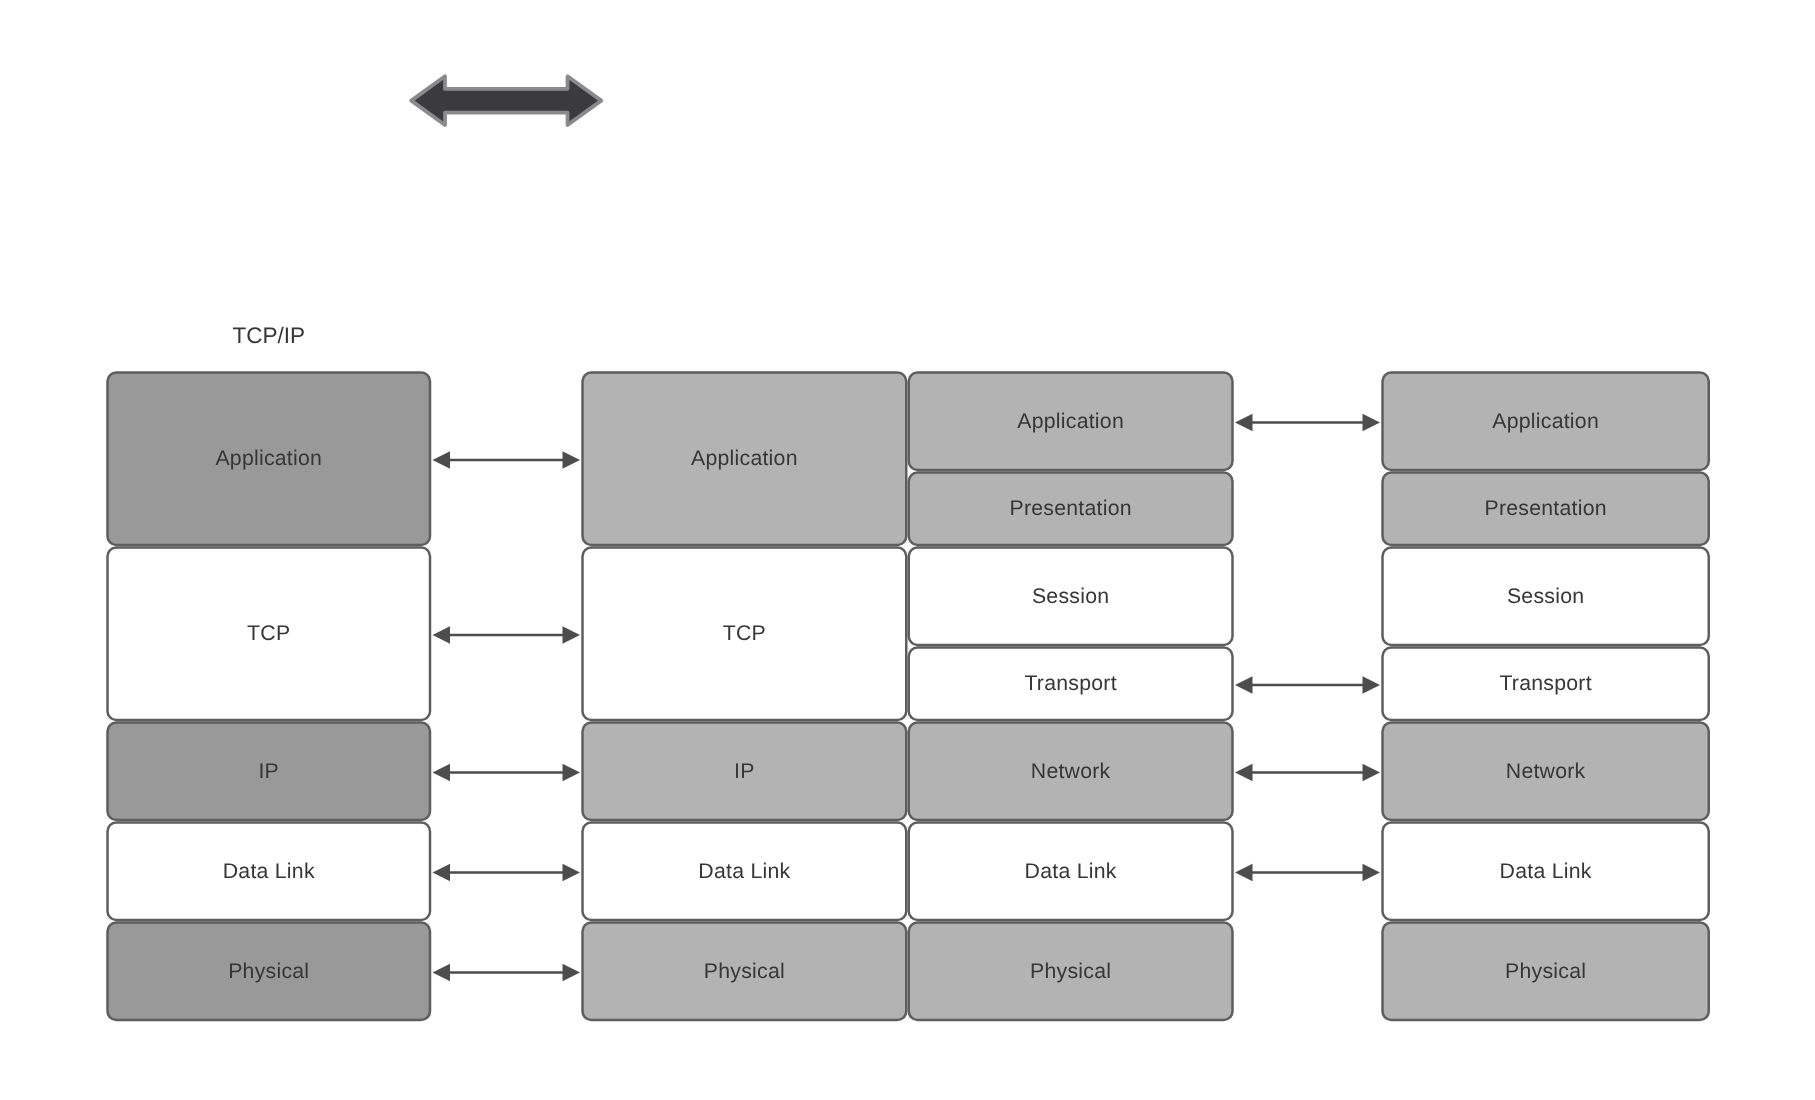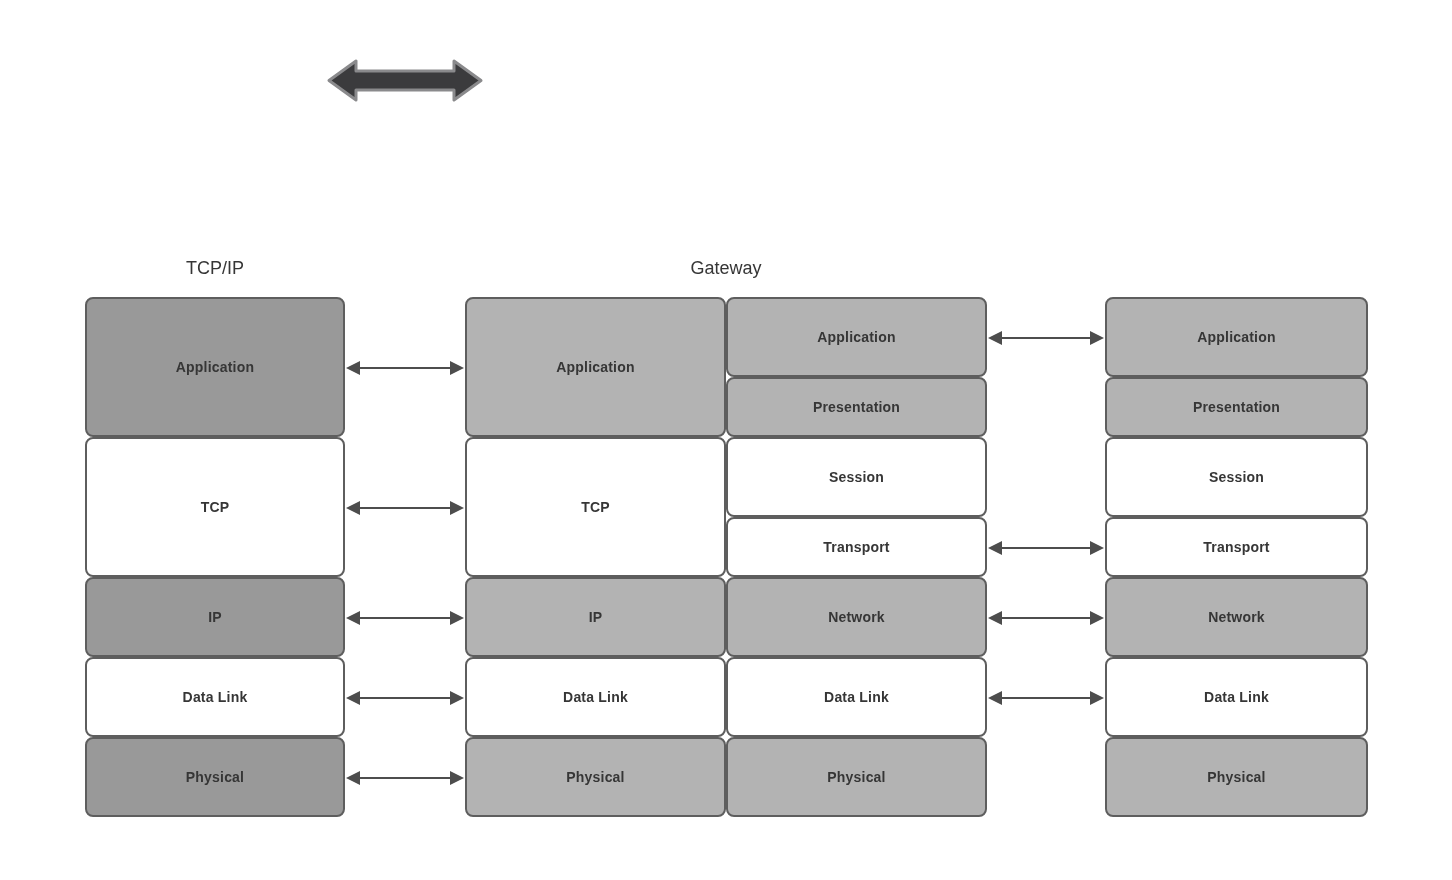--- a/index.html
+++ b/index.html
@@ -16,23 +16,22 @@
   html,body{margin:0;padding:0;}
   body{font-family:"Liberation Sans",sans-serif;background:#fff;}
   .canvas{
     position:relative;width:1452px;height:880px;
     background:var(--canvas-bg);overflow:hidden;
   }
   .box{
     position:absolute;box-sizing:border-box;
     border:2px solid var(--box-border);border-radius:8px;
     display:flex;align-items:center;justify-content:center;
-    font-size:14px;color:var(--label-text);
+    font-size:17px;color:var(--label-text);
     letter-spacing:0.2px;
-    font-weight:bold;
   }
   .shade-dark{background:var(--dark-gray-fill);}
   .shade-light{background:var(--light-gray-fill);}
   .shade-white{background:var(--white-fill);}
   .col-header{
     position:absolute;height:22px;line-height:22px;
     text-align:center;font-size:18px;color:var(--label-text);
   }
   .h-arrow{position:absolute;height:14px;}
   .h-arrow .shaft{
@@ -55,21 +54,20 @@
 </head>
 <body>
 
 <div class="canvas">
 
   <svg class="big-arrow" width="160" height="47" viewBox="0 0 160 47">
     <polygon points="4,23.5 31,4 31,14 129,14 129,4 156,23.5 129,43 129,33 31,33 31,43"></polygon>
   </svg>
 
   <div class="col-header" style="left:85px;top:257px;width:260px;">TCP/IP</div>
-  <div class="col-header" style="left:465px;top:257px;width:522px;">Gateway</div>
 
   <div class="box shade-dark" style="left:85px;top:297px;width:260px;height:140px;">Application</div>
   <div class="box shade-white" style="left:85px;top:437px;width:260px;height:140px;">TCP</div>
   <div class="box shade-dark" style="left:85px;top:577px;width:260px;height:80px;">IP</div>
   <div class="box shade-white" style="left:85px;top:657px;width:260px;height:80px;">Data Link</div>
   <div class="box shade-dark" style="left:85px;top:737px;width:260px;height:80px;">Physical</div>
 
   <div class="box shade-light" style="left:465px;top:297px;width:261px;height:140px;">Application</div>
   <div class="box shade-white" style="left:465px;top:437px;width:261px;height:140px;">TCP</div>
   <div class="box shade-light" style="left:465px;top:577px;width:261px;height:80px;">IP</div>

